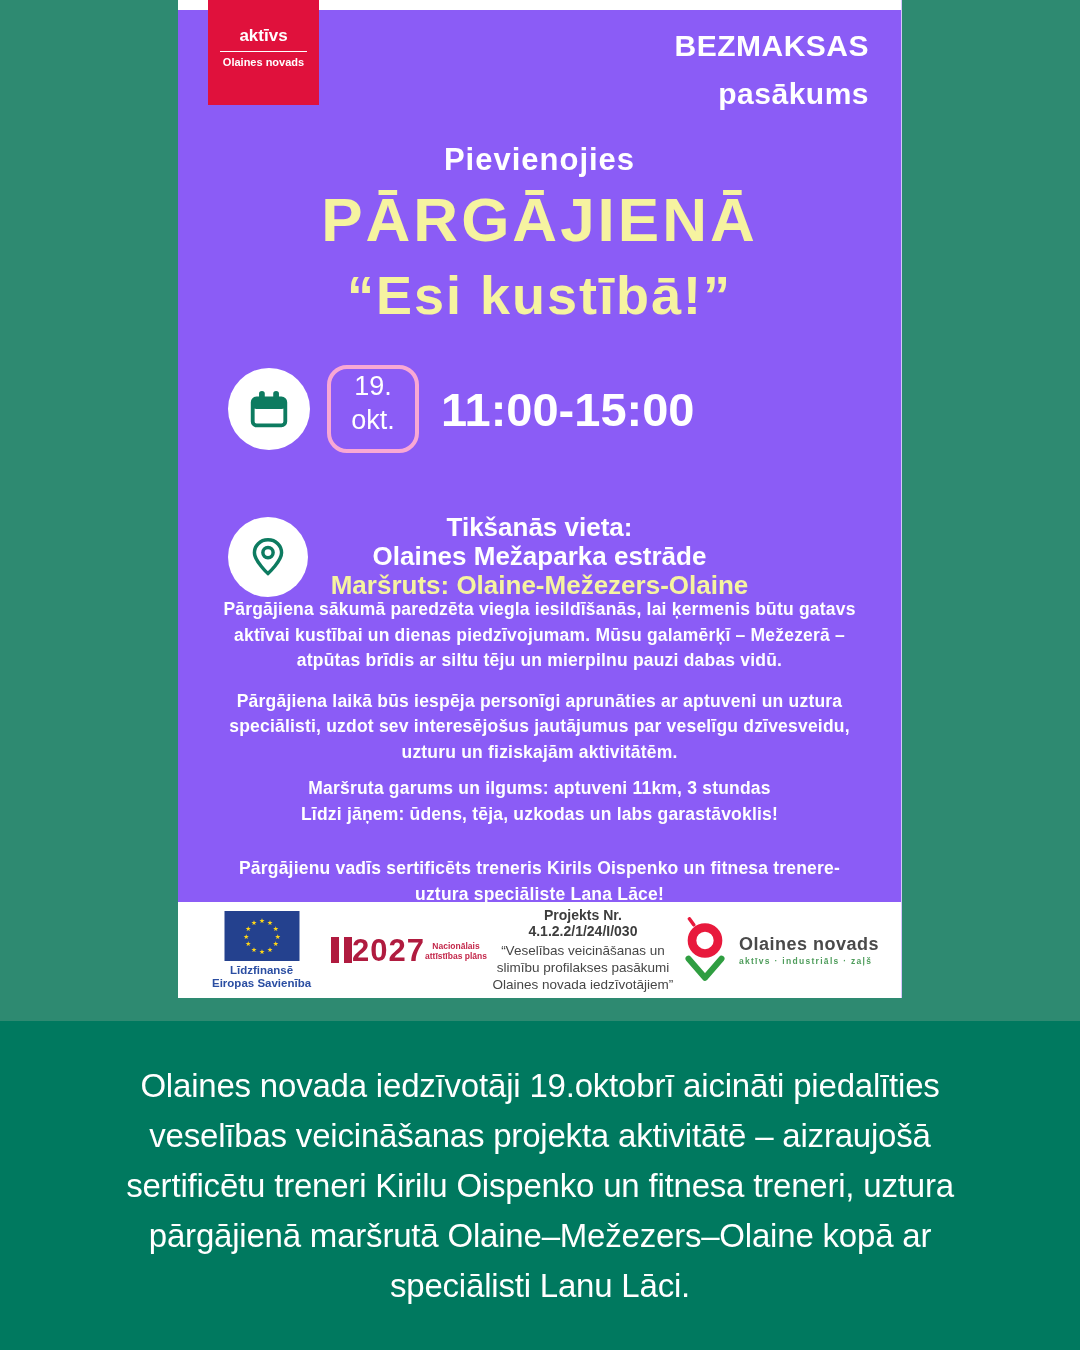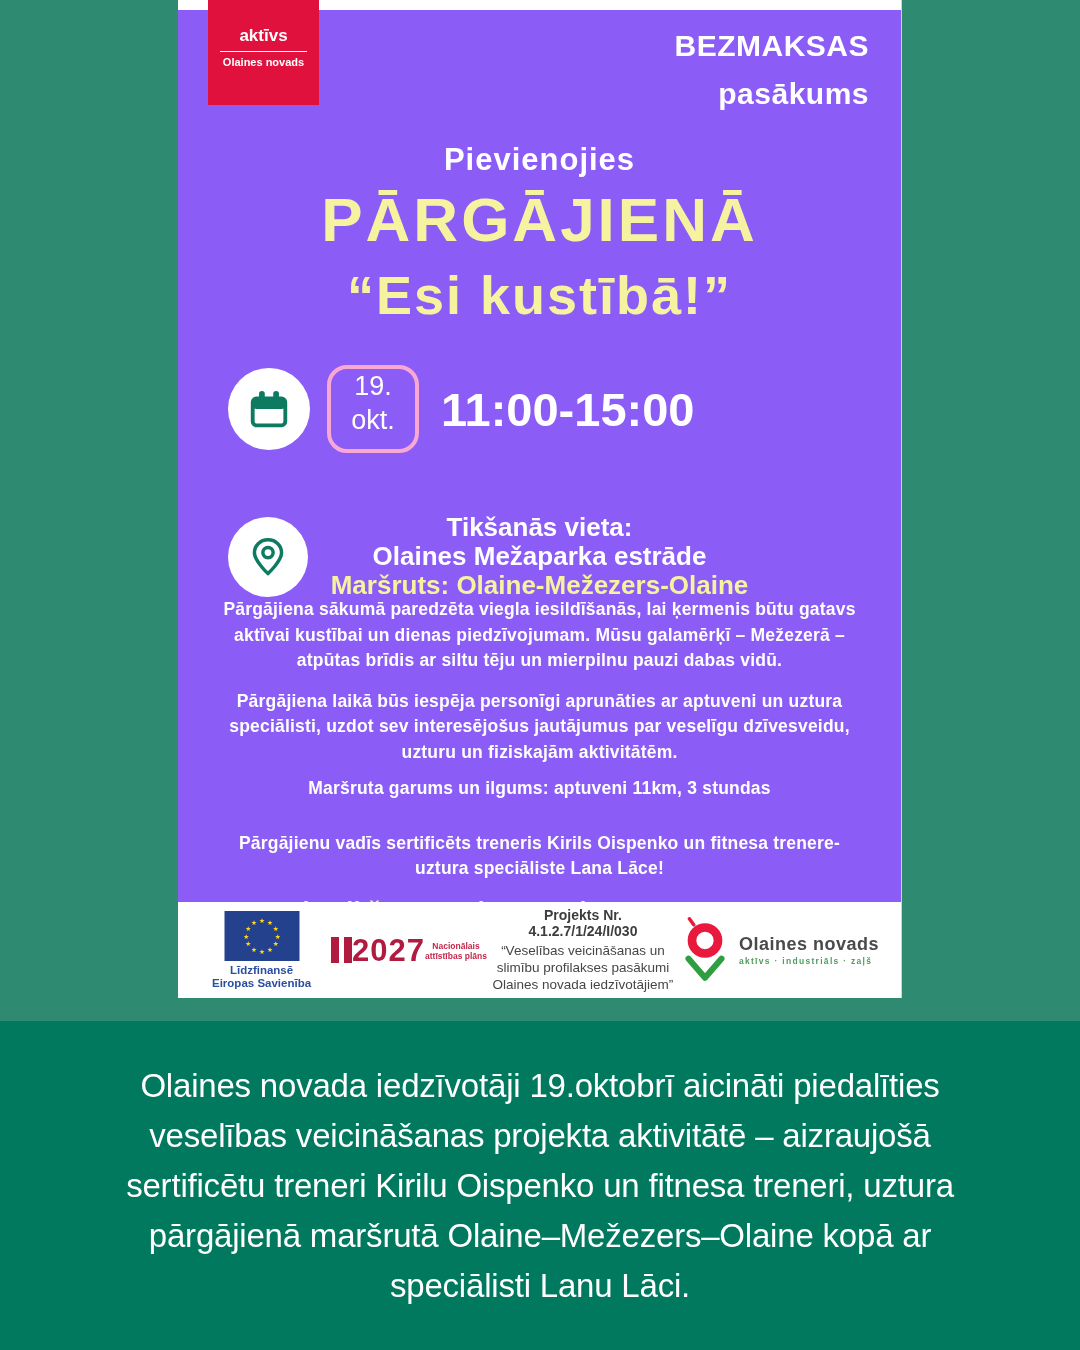--- a/index.html
+++ b/index.html
@@ -143,20 +143,21 @@
     <div class="loc-label">Tikšanās vieta:</div>
     <div class="loc-venue">Olaines Mežaparka estrāde</div>
     <div class="loc-route">Maršruts: Olaine-Mežezers-Olaine</div>
   </div>
 
   <div class="body-text">
     <p class="para1">Pārgājiena sākumā paredzēta viegla iesildīšanās, lai ķermenis būtu gatavs aktīvai kustībai un dienas piedzīvojumam. Mūsu galamērķī – Mežezerā – atpūtas brīdis ar siltu tēju un mierpilnu pauzi dabas vidū.</p>
     <p class="para2">Pārgājiena laikā būs iespēja personīgi aprunāties ar aptuveni un uztura speciālisti, uzdot sev interesējošus jautājumus par veselīgu dzīvesveidu, uzturu un fiziskajām aktivitātēm.</p>
     <p class="para3">
       <span>Maršruta garums un ilgums: aptuveni 11km, 3 stundas</span><br>
+      <span>Līdzi jāņem: ūdens, tēja, uzkodas un labs garastāvoklis!</span>
     </p>
     <p class="para4">Pārgājienu vadīs sertificēts treneris Kirils Oispenko un fitnesa trenere- uztura speciāliste Lana Lāce!</p>
     <div class="contact-line">Pieteikšanās, rakstot īsziņā +37127450433</div>
   </div>
 
   <div class="poster-footer">
     <div class="eu-block">
       <svg width="76" height="50" viewBox="0 0 90 60">
         <rect x="0" y="0" width="90" height="60" fill="#24418e"></rect>
         <g fill="#ffd617" font-size="8" text-anchor="middle" font-family="DejaVu Sans, sans-serif">
@@ -186,21 +187,21 @@
           <span></span>
         </div>
       <div class="ndp-year">2027</div>
       <div class="ndp-caption">
         <span>Nacionālais</span><br>
         <span>attīstības plāns</span>
       </div>
     </div>
 
     <div class="project-block">
-      <div class="project-l1">Projekts Nr. 4.1.2.7/1/24/I/030</div>
+      <div class="project-l1">Projekts Nr. 4.1.2.2/1/24/I/030</div>
       <div class="project-l2">“Veselības veicināšanas un slimību profilakses pasākumi</div>
       <div class="project-l3">Olaines novada iedzīvotājiem”</div>
     </div>
 
     <div class="muni-block">
       <svg width="52" height="66" viewBox="0 0 60 76">
         <path d="M17 9 L12 2" stroke="#e8193c" stroke-width="4" stroke-linecap="round" fill="none"></path>
         <circle cx="30" cy="27" r="15" fill="none" stroke="#e8193c" stroke-width="10"></circle>
         <polyline points="11,48 30,70 49,48" fill="none" stroke="#2f9e41" stroke-width="7" stroke-linecap="round" stroke-linejoin="round"></polyline>
       </svg>

